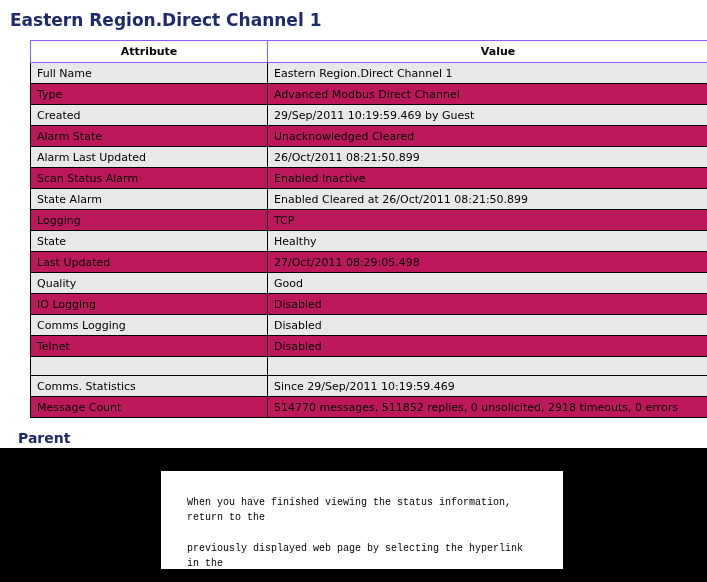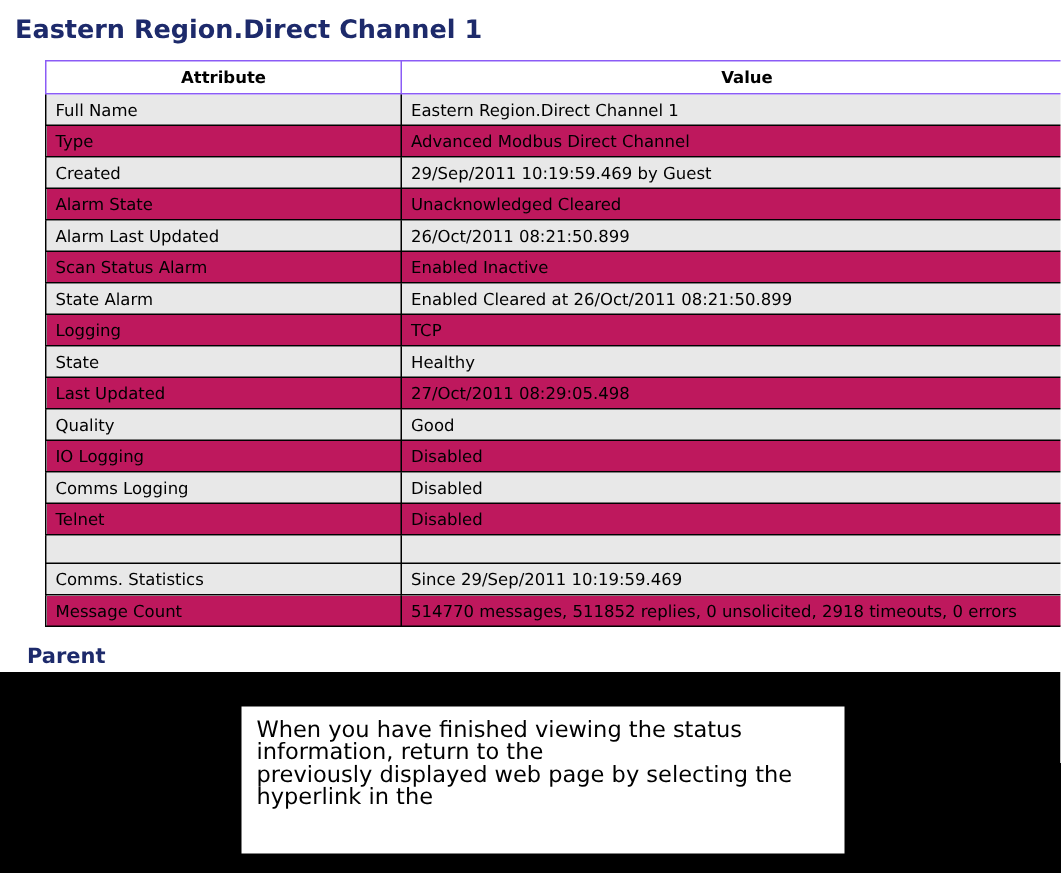--- a/index.html
+++ b/index.html
@@ -106,24 +106,25 @@
     left: 160px;
     top: 470px;
     width: 404px;
     height: 100px;
     background: #ffffff;
     border: 1px solid #000000;
     box-sizing: border-box;
     padding: 8px 10px;
   }
   .note-box p {
-    margin: 0;
-    font-size: 15px;
+    margin: 16px;
+    font-size: 10px;
     line-height: 15px;
     color: #000000;
+    font-family: Liberation Mono, monospace;
   }
   .note-box b { font-weight: bold; }
 </style>
 </head>
 <body>
 
 <div class="page-wrap">
 
   <h1 class="page-title">Eastern Region.Direct Channel 1</h1>
 

